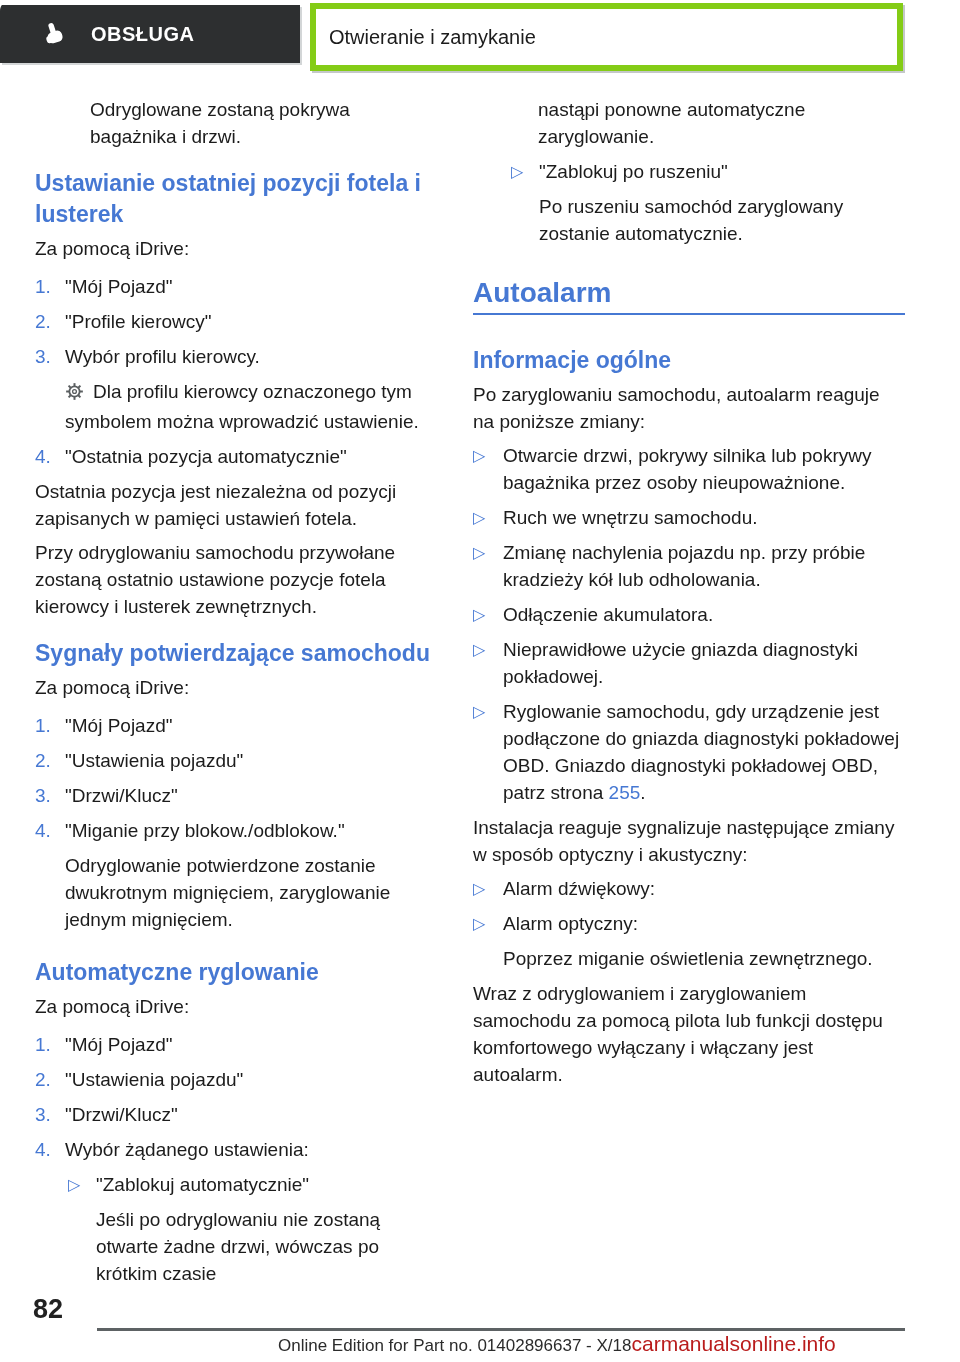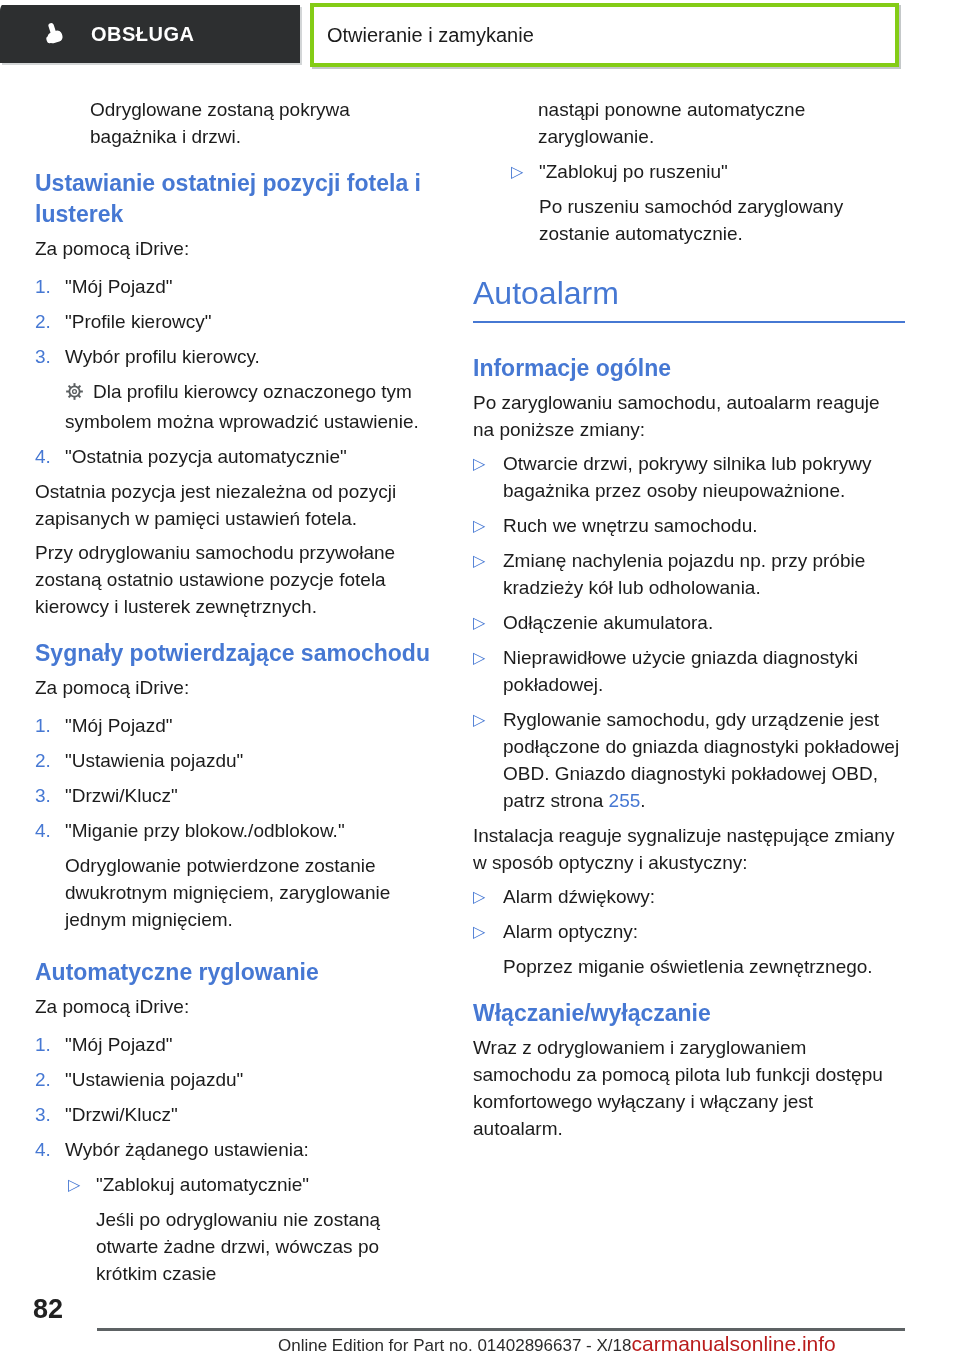--- a/index.html
+++ b/index.html
@@ -4,29 +4,29 @@
 <style>
   html,body{margin:0;padding:0;background:#fff;}
   .page{position:relative;width:960px;height:1362px;background:#ffffff;overflow:hidden;
         font-family:"Liberation Sans",sans-serif;color:#1c1c1c;border-radius:11px;}
   
   .tab-dark{position:absolute;left:0;top:5px;width:300px;height:58px;background:#2d2f30;color:#fff;
             display:flex;align-items:center;box-shadow:2px 2px 0 #d3d6d7;}
   .hand{margin-left:40px;display:flex;}
   .tab-label{margin-left:24px;font-size:20px;font-weight:bold;letter-spacing:.5px;}
   .tab-light{position:absolute;left:310px;top:3px;width:581px;height:56px;background:#fff;
-             border:4px solid #84cc16;box-shadow:2px 2px 0 #c4c8c9;display:flex;align-items:center;font-size:20px;}
+             border:6px solid #84cc16;box-shadow:2px 2px 0 #c4c8c9;display:flex;align-items:center;font-size:20px;}
   .tab-light .chapter{margin-left:13px;}
   
   .col{position:absolute;top:96px;font-size:19px;line-height:27px;}
   .col-left{left:35px;width:402px;}
   .col-right{left:473px;width:432px;}
   p{margin:0 0 7px 0;}
-  h1{color:#4678d3;font-size:32px;line-height:32px;font-weight:normal;margin:30px 0 30px 0;
-     padding-bottom:12px;border-bottom:2px solid #4678d3;}
+  h1{color:#4678d3;font-size:28px;line-height:32px;font-weight:bold;margin:30px 0 30px 0;
+     padding-bottom:4px;border-bottom:2px solid #4678d3;}
   h2{color:#4678d3;font-size:23px;line-height:31px;font-weight:bold;margin:18px 0 5px 0;}
   .intro{margin-bottom:11px;}
   .step{display:flex;margin-bottom:8px;}
   .num{flex:0 0 30px;color:#4678d3;}
   .note{margin-left:30px;margin-top:2px;margin-bottom:8px;}
   .sub{margin-left:30px;margin-top:2px;margin-bottom:24px;}
   .cont-left{margin-left:55px;margin-bottom:8px;}
   .opt{display:flex;margin-left:33px;margin-bottom:8px;}
   .opt .marker{flex:0 0 28px;}
   .opt-desc{margin-left:61px;margin-bottom:8px;}
@@ -200,21 +200,20 @@
     <div class="bullet">
       <span class="marker">▷</span>
       <span>Alarm dźwiękowy:</span>
     </div>
     <div class="bullet">
       <span class="marker">▷</span>
       <span>Alarm optyczny:</span>
     </div>
     <p class="bullet-desc">Poprzez miganie oświetlenia zewnętrznego.</p>
 
-    <h2>Włączanie/wyłączanie</h2>
     <p>Wraz z odryglowaniem i zaryglowaniem samochodu za pomocą pilota lub funkcji dostępu komfortowego wyłączany i włączany jest autoalarm.</p>
   </div>
 
   <div class="pagenum">82</div>
   <div class="footer-rule"></div>
   <div class="footline">
     <span class="edition">Online Edition for Part no. 01402896637 - X/18</span><span class="watermark">carmanualsonline.info</span>
   </div>
 
 </div>

